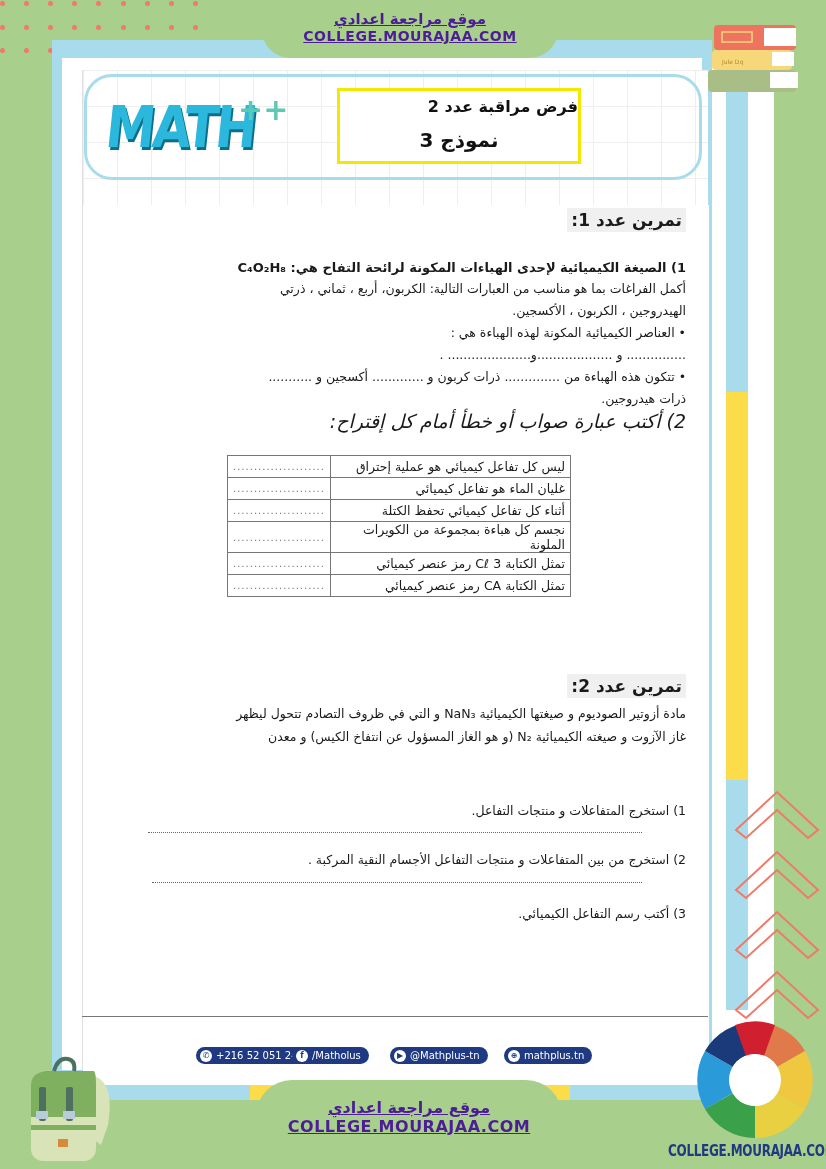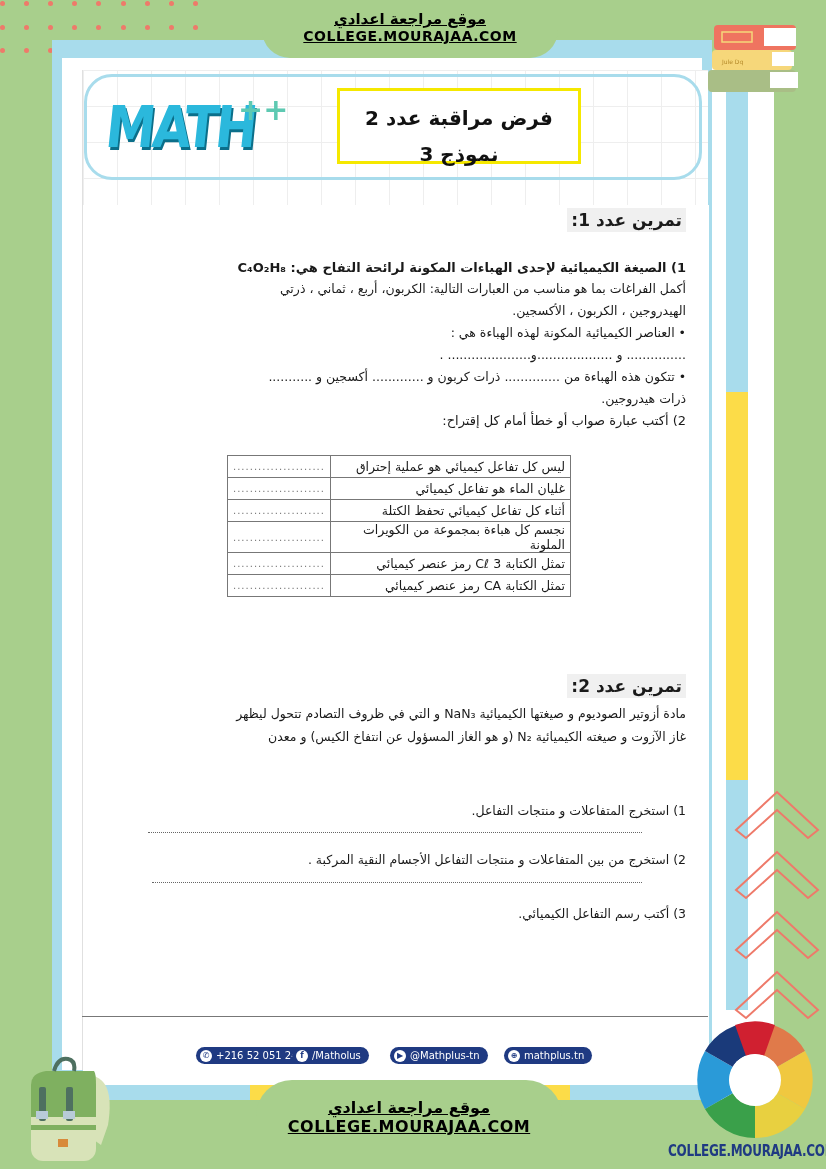--- a/index.html
+++ b/index.html
@@ -20,38 +20,38 @@
   .yellow-bottom { position: absolute; left: 250px; top: 1070px; width: 320px; height: 30px; background: #fcdc48; }
   .blue-bottom { position: absolute; left: 62px; top: 1070px; width: 640px; height: 20px; background: #a8dcec; }
 
   
   .doc { position: absolute; left: 82px; top: 70px; width: 626px; height: 1000px; background: #fff;
          background-image: linear-gradient(#eeeeee 1px, transparent 1px), linear-gradient(90deg, #eeeeee 1px, transparent 1px);
          background-size: 34px 36px; border-left: 1px solid #e0e0e0; }
   .doc-inner { position: absolute; left: 0; top: 135px; width: 626px; height: 880px; background: #fff; }
 
   
-  .tab { position: absolute; background: #a8cf8c; border-radius: 0 0 28px 28px; text-align: center; color: #000000; }
+  .tab { position: absolute; background: #a8cf8c; border-radius: 0 0 28px 28px; text-align: center; color: #4c1d95; }
   .tab-top { left: 262px; top: 0; width: 296px; height: 58px; }
   .tab-bottom { left: 256px; top: 1080px; width: 306px; height: 89px; border-radius: 36px 36px 0 0; }
   .tab .ar { font-size: 15px; font-weight: bold; text-decoration: underline; direction: rtl; display: block; }
   .tab .en { font-size: 14px; font-weight: bold; text-decoration: underline; letter-spacing: 0.5px; display: block; }
   .tab-top .ar { margin-top: 10px; }
   .tab-bottom .ar { margin-top: 18px; font-size: 16px; }
   .tab-bottom .en { font-size: 16px; }
 
   
   .header-card { position: absolute; left: 84px; top: 74px; width: 618px; height: 106px; border: 3px solid #a8dcec; border-radius: 28px; background: transparent; }
   .math-logo { position: absolute; left: 106px; top: 98px; width: 160px; height: 70px; }
   .math-text { font-family: "DejaVu Sans", sans-serif; font-weight: bold; font-size: 50px; color: #2bb8dc;
                letter-spacing: -3px; transform: skewX(-6deg) scaleY(1.15); text-shadow: 2px 3px 0 #0b6f8a; display: inline-block; }
   .math-plus { position: absolute; left: 132px; top: -6px; font-size: 30px; font-weight: bold; color: #5ec9b2; }
   .title-box { position: absolute; left: 337px; top: 88px; width: 244px; height: 76px; border: 3px solid #f5e800; background: #fff;
                text-align: center; direction: rtl; font-family: "DejaVu Sans", sans-serif; font-weight: bold; color: #111; }
-  .title-box .l1 { font-size: 20px; margin-top: 15px; display: block; }
+  .title-box .l1 { font-size: 16px; margin-top: 6px; display: block; text-align: right; }
   .title-box .l2 { font-size: 20px; margin-top: 12px; display: block; }
 
   
   .rtl { direction: rtl; text-align: right; color: #1a1a1a; font-family: "DejaVu Sans", sans-serif; position: absolute; }
   .ex-title { font-weight: bold; font-size: 17px; background: #f0f0f0; padding: 2px 4px; }
   .q-bold { font-weight: bold; font-size: 13px; }
   .body-txt { font-size: 12.5px; line-height: 22px; }
   .dotline { position: absolute; border-bottom: 1px dotted #666; height: 1px; }
 
   
@@ -152,21 +152,21 @@
 
 <div class="rtl ex-title" style="right:140px;top:208px;">تمرين عدد 1:</div>
 <div class="rtl q-bold" style="right:140px;top:260px;width:560px;">1)  الصيغة الكيميائية لإحدى الهباءات المكونة لرائحة التفاح هي: C₄O₂H₈</div>
 <div class="rtl body-txt" style="right:140px;top:278px;width:560px;">
   <div>أكمل الفراغات بما هو مناسب من العبارات التالية: الكربون، أربع ، ثماني ، ذرتي</div>
   <div>الهيدروجين ، الكربون ، الأكسجين.</div>
   <div>• العناصر الكيميائية المكونة لهذه الهباءة هي :</div>
   <div>............... و ...................و..................... .</div>
   <div>• تتكون هذه الهباءة من .............. ذرات كربون و ............. أكسجين و ...........</div>
   <div>ذرات هيدروجين.</div>
-  <div style="font-size:13px;">2) أكتب عبارة صواب أو خطأ أمام كل إقتراح:</div>
+  <div style="font-size:19px;font-style:italic;">2) أكتب عبارة صواب أو خطأ أمام كل إقتراح:</div>
 </div>
 
 <table class="tf-table">
   <tbody>
       <tr>
     <td class="stmt">ليس كل تفاعل كيميائي هو عملية إحتراق</td>
     <td class="ans">......................</td>
   </tr>
   <tr>
     <td class="stmt">غليان الماء هو تفاعل كيميائي</td>

